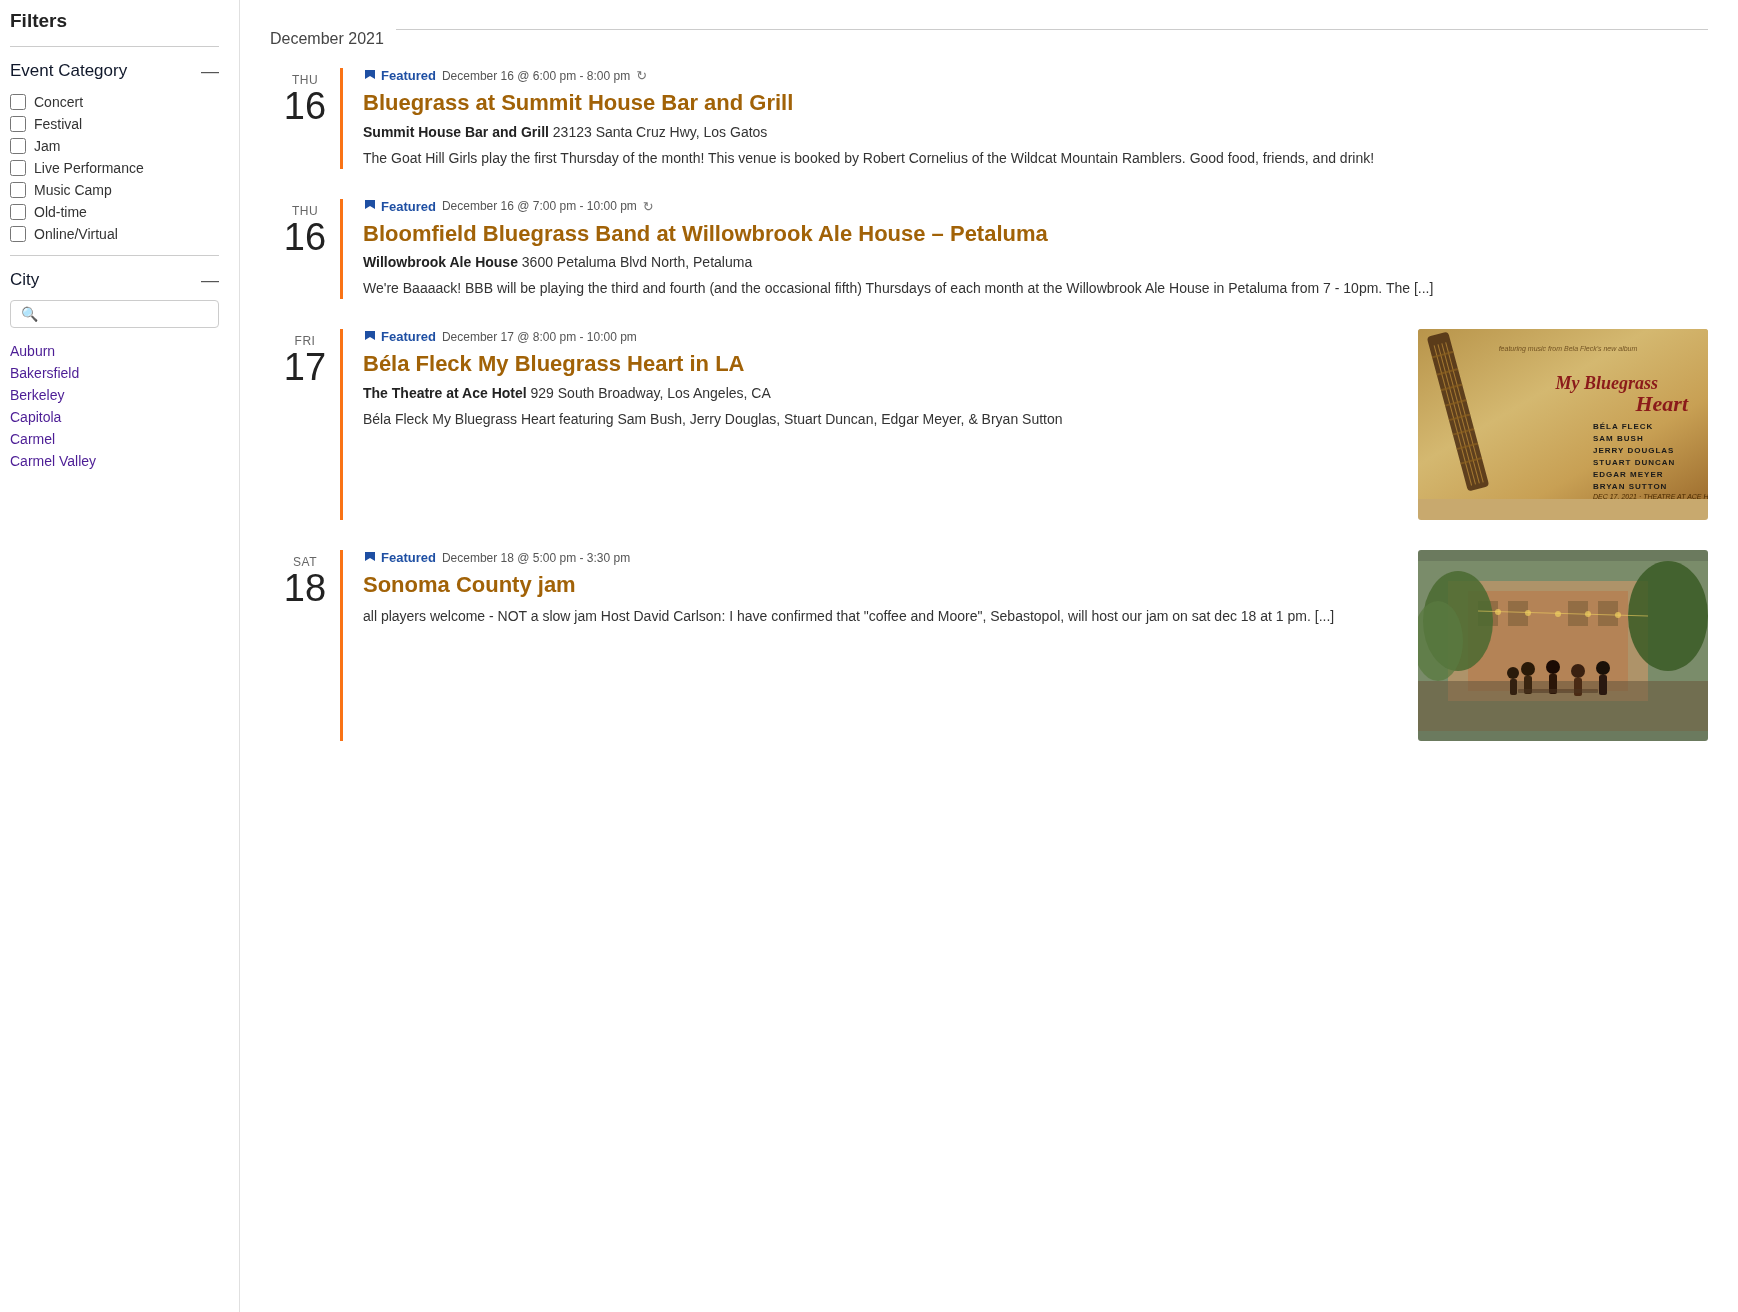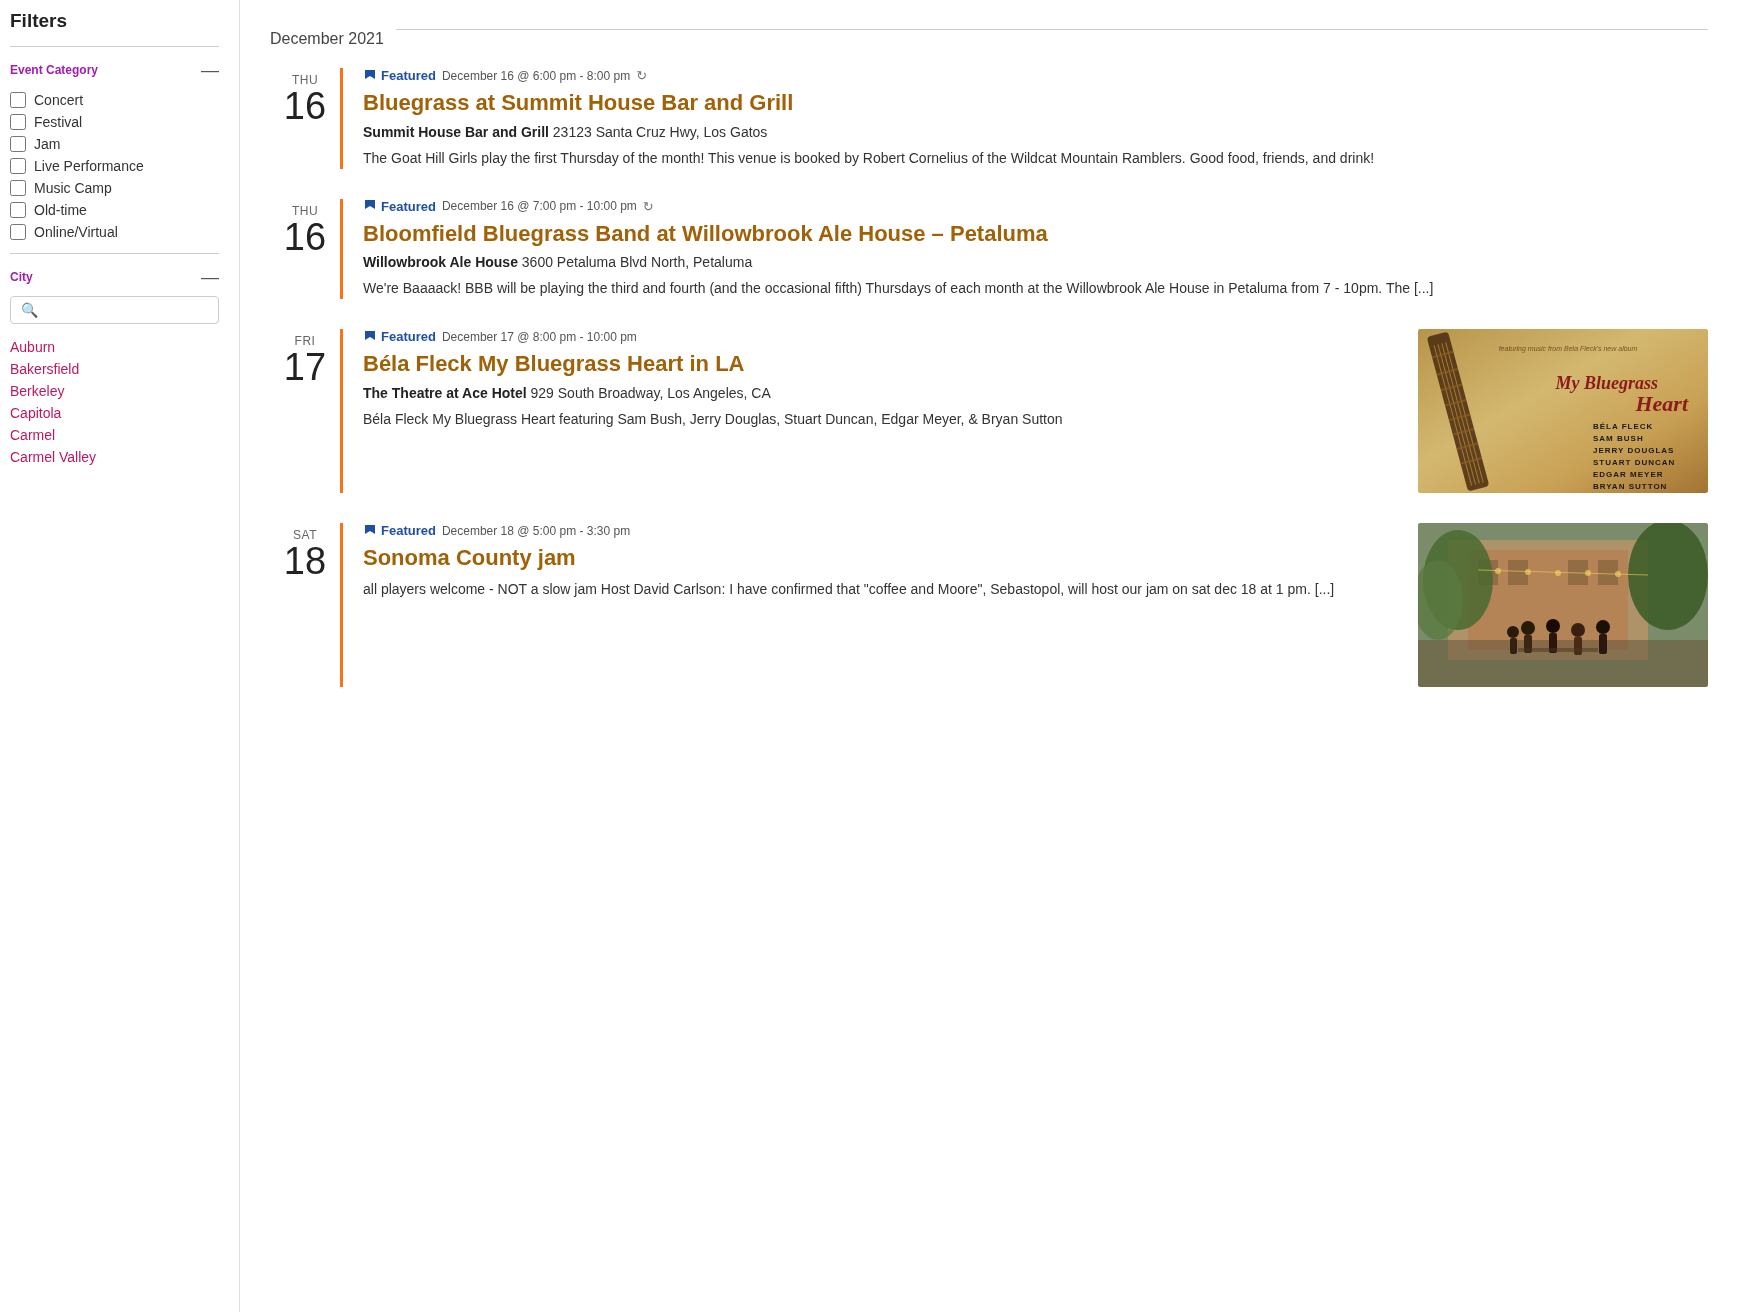--- a/index.html
+++ b/index.html
@@ -4,30 +4,30 @@
   <style>
     * { box-sizing: border-box; margin: 0; padding: 0; }
     body { font-family: -apple-system, BlinkMacSystemFont, 'Segoe UI', Arial, sans-serif; background: #fff; color: #222; font-size: 15px; }
     .layout { display: flex; min-height: 100vh; }
 
     
     .sidebar { width: 240px; min-width: 240px; padding: 10px 20px 20px 10px; border-right: 1px solid #e0e0e0; }
     .sidebar-title { font-size: 19px; font-weight: 600; margin-bottom: 14px; color: #222; }
     .sidebar-divider { border: none; border-top: 1px solid #ccc; margin: 10px 0 14px 0; }
     .section-header { display: flex; justify-content: space-between; align-items: center; margin-bottom: 10px; }
-    .section-label { font-size: 12px; font-weight: 700; color: #a21caf; }
+    .section-label { font-size: 17px; font-weight: 400; color: #0f172a; }
     .section-toggle { font-size: 18px; color: #555; cursor: pointer; line-height: 1; }
     .checkbox-list { list-style: none; margin-bottom: 10px; }
     .checkbox-list li { display: flex; align-items: center; gap: 8px; padding: 3px 0; font-size: 14px; color: #333; cursor: pointer; }
     .checkbox-list li input[type="checkbox"] { width: 16px; height: 16px; cursor: pointer; accent-color: #2271b1; }
     .city-search { display: flex; align-items: center; border: 1px solid #ccc; border-radius: 4px; padding: 5px 10px; margin-bottom: 12px; background: #fff; }
     .city-search .search-icon-sym { color: #888; font-size: 14px; margin-right: 6px; }
     .city-search input { border: none; outline: none; font-size: 14px; width: 100%; background: transparent; }
     .city-list { list-style: none; }
-    .city-list li { font-size: 14px; color: #be185d; padding: 3px 0; cursor: pointer; }
+    .city-list li { font-size: 14px; color: #4c1d95; padding: 3px 0; cursor: pointer; }
 
     
     .main { flex: 1; padding: 10px 30px 30px 30px; }
     .month-header { display: flex; align-items: center; gap: 12px; margin-bottom: 20px; }
     .month-title { font-size: 16px; font-weight: 500; color: #444; margin-top: 20px; }
     .month-line { flex: 1; border-top: 1px solid #ccc; }
 
     
     .events-list { display: flex; flex-direction: column; gap: 0; }
     .event-group { display: flex; gap: 0; margin-bottom: 30px; }
@@ -42,21 +42,21 @@
     .flag-svg { fill: #1e4fa3; }
     .event-datetime { font-size: 12px; color: #555; }
     .event-repeat-icon { font-size: 13px; color: #777; }
     .event-title { font-size: 22px; font-weight: 700; color: #111; margin-bottom: 6px; line-height: 1.3; }
     .event-title a { color: #a16207; text-decoration: none; }
     .event-venue { font-size: 14px; margin-bottom: 8px; }
     .event-venue strong { font-weight: 700; }
     .event-venue span { color: #333; }
     .event-desc { font-size: 14px; color: #333; line-height: 1.5; }
     .event-image { width: 290px; min-width: 290px; max-width: 290px; }
-    .event-image .img-placeholder { width: 100%; height: 164px; border-radius: 3px; overflow: hidden; }
+    .event-image .img-placeholder { width: 100%; height: 191px; border-radius: 3px; overflow: hidden; }
     
     .img-bela { background: #c8a96e; display: flex; align-items: stretch; justify-content: stretch; position: relative; }
 
     .img-sonoma { background: #6b7a5e; display: flex; align-items: center; justify-content: center; position: relative; overflow: hidden; }
   </style>
 </head>
 <body>
 
 <div class="layout">
 

